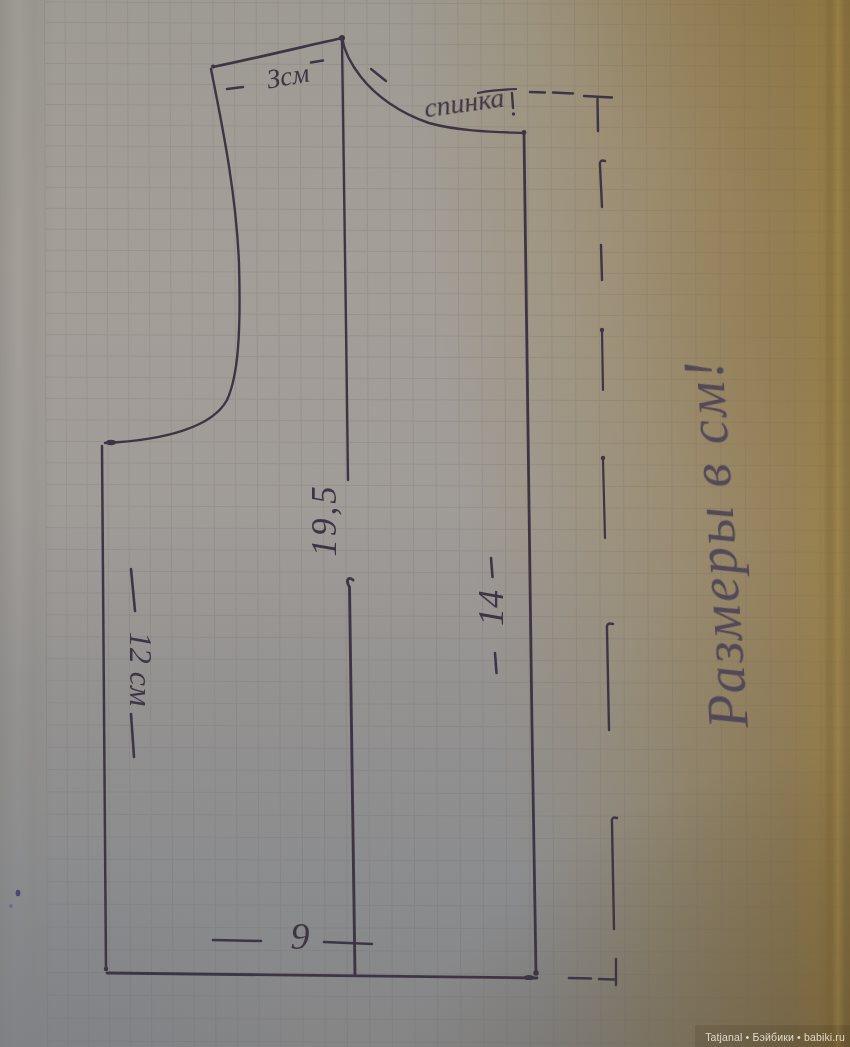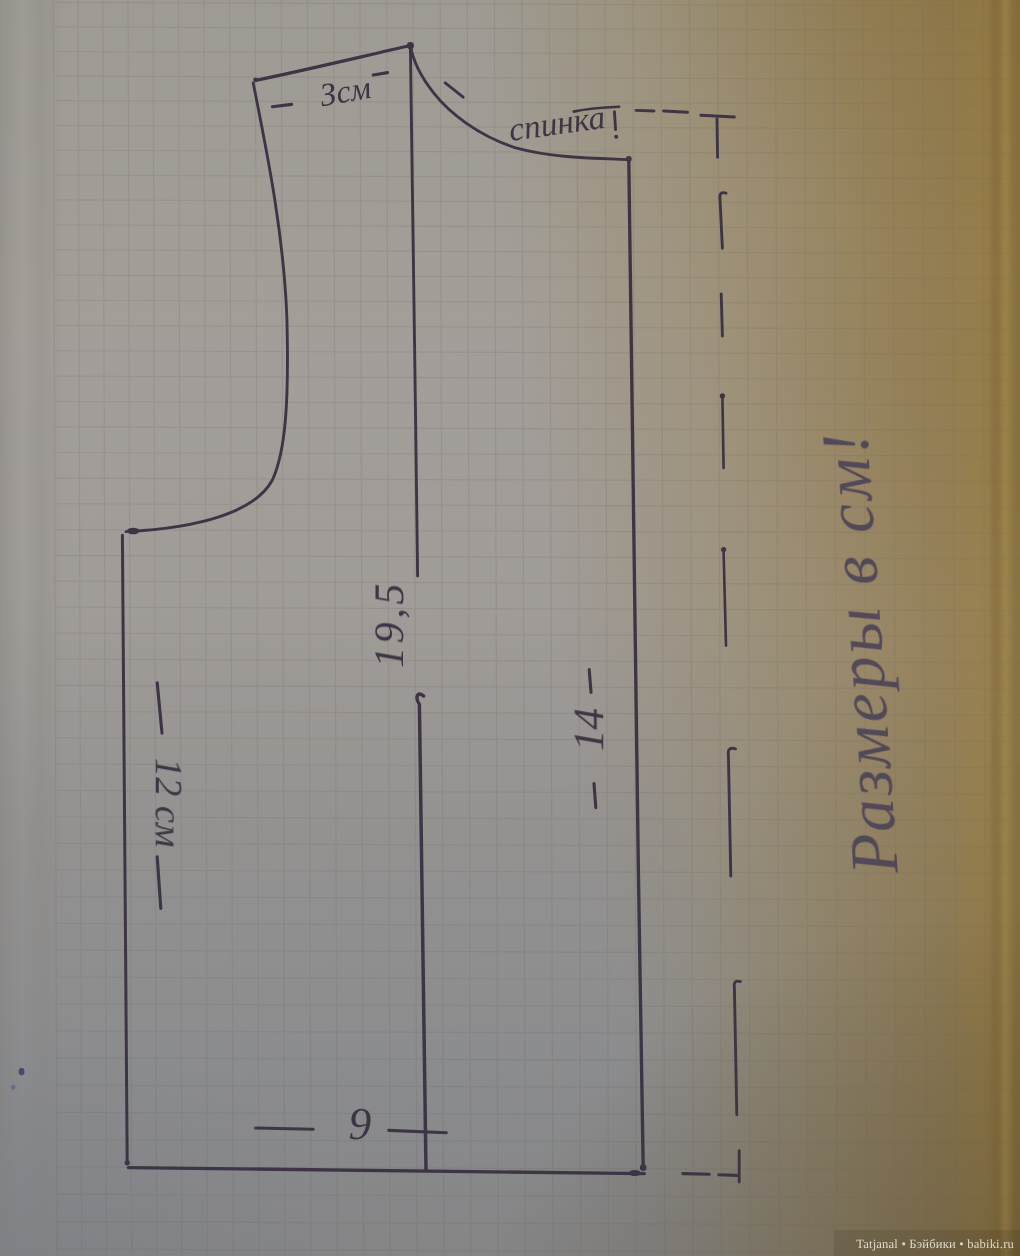--- a/index.html
+++ b/index.html
@@ -11,21 +11,21 @@
   radial-gradient(430px 520px at 103% 83%, rgba(115,92,44,0.30), rgba(115,92,44,0) 72%),
   radial-gradient(470px 390px at 103% -6%, rgba(112,90,40,0.32), rgba(112,90,40,0) 74%),
   radial-gradient(660px 520px at 106% 110%, rgba(70,56,28,0.50), rgba(70,56,28,0) 78%),
   linear-gradient(90deg, rgba(0,0,0,0) 92.5%, rgba(165,138,70,0.30) 96%, rgba(150,123,62,0.42) 98.3%, rgba(128,103,52,0.50) 100%),
   linear-gradient(82deg, rgba(150,128,78,0) 54%, rgba(152,130,80,0.33) 68%, rgba(148,122,70,0.72) 86%, rgba(146,120,68,0.92) 100%),
   radial-gradient(500px 360px at -4% 104%, rgba(118,124,136,0.40), rgba(118,124,136,0) 70%),
   linear-gradient(90deg, rgba(128,126,122,0.35) 0px, rgba(160,158,153,0.0) 18px, rgba(130,128,122,0.22) 34px, rgba(0,0,0,0) 55px),
   linear-gradient(180deg, rgb(158,155,148) 0%, rgb(163,158,152) 25%, rgb(160,156,152) 48%, rgb(148,146,145) 66%, rgb(139,140,142) 85%, rgb(133,133,134) 100%);
 }
 #wmband{position:absolute;right:0;bottom:0;width:155px;height:22px;background:rgba(30,24,10,0.12)}
-#wm{position:absolute;right:5px;bottom:4px;font-family:Liberation Serif, serif;
+#wm{position:absolute;right:5px;bottom:4px;font-family:Liberation Sans, sans-serif;
   font-size:10.5px;color:#dfdacd;letter-spacing:0.15px}
 svg{position:absolute;left:0;top:0}
 </style></head>
 <body>
 <div id="page">
 <div id="bg"></div>
 <svg width="850" height="1047" viewBox="0 0 850 1047">
 <defs>
  <linearGradient id="fade" x1="0" y1="0" x2="1" y2="0">
   <stop offset="0" stop-color="#fff" stop-opacity="0.85"></stop>

